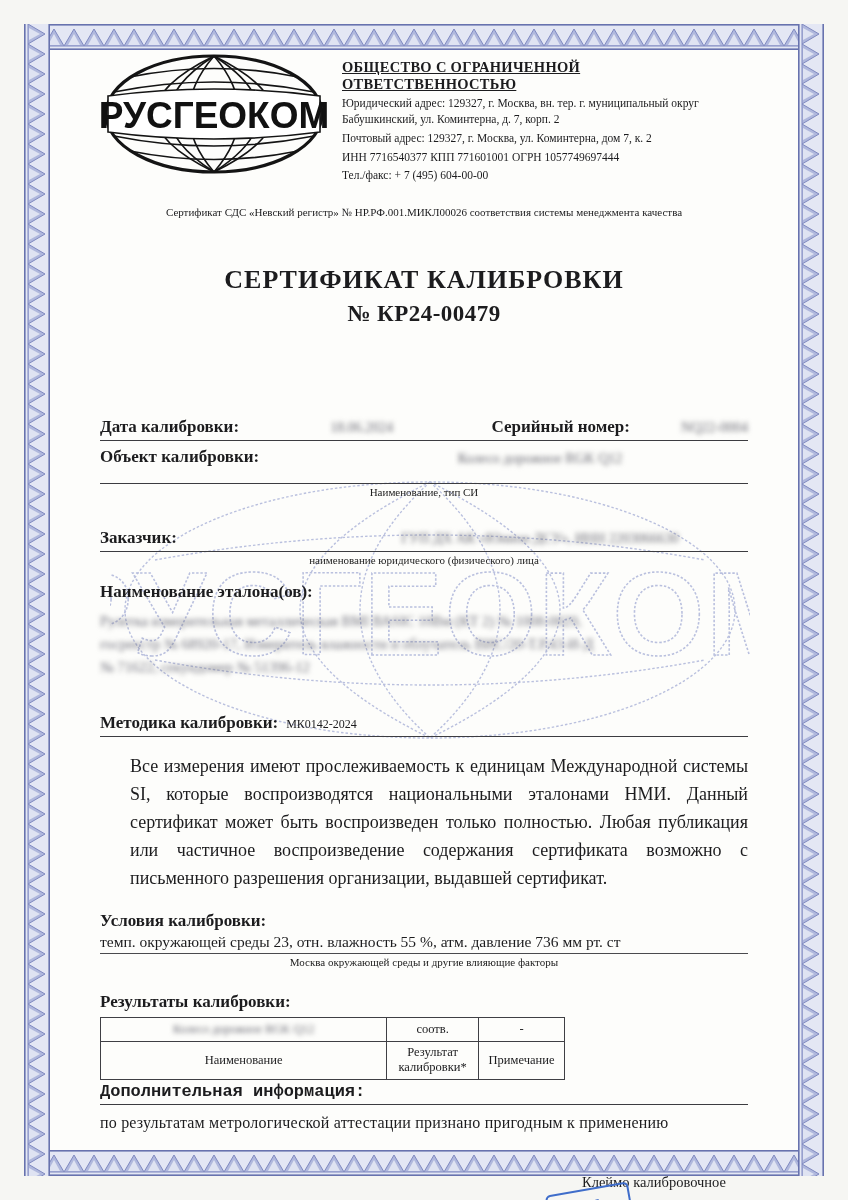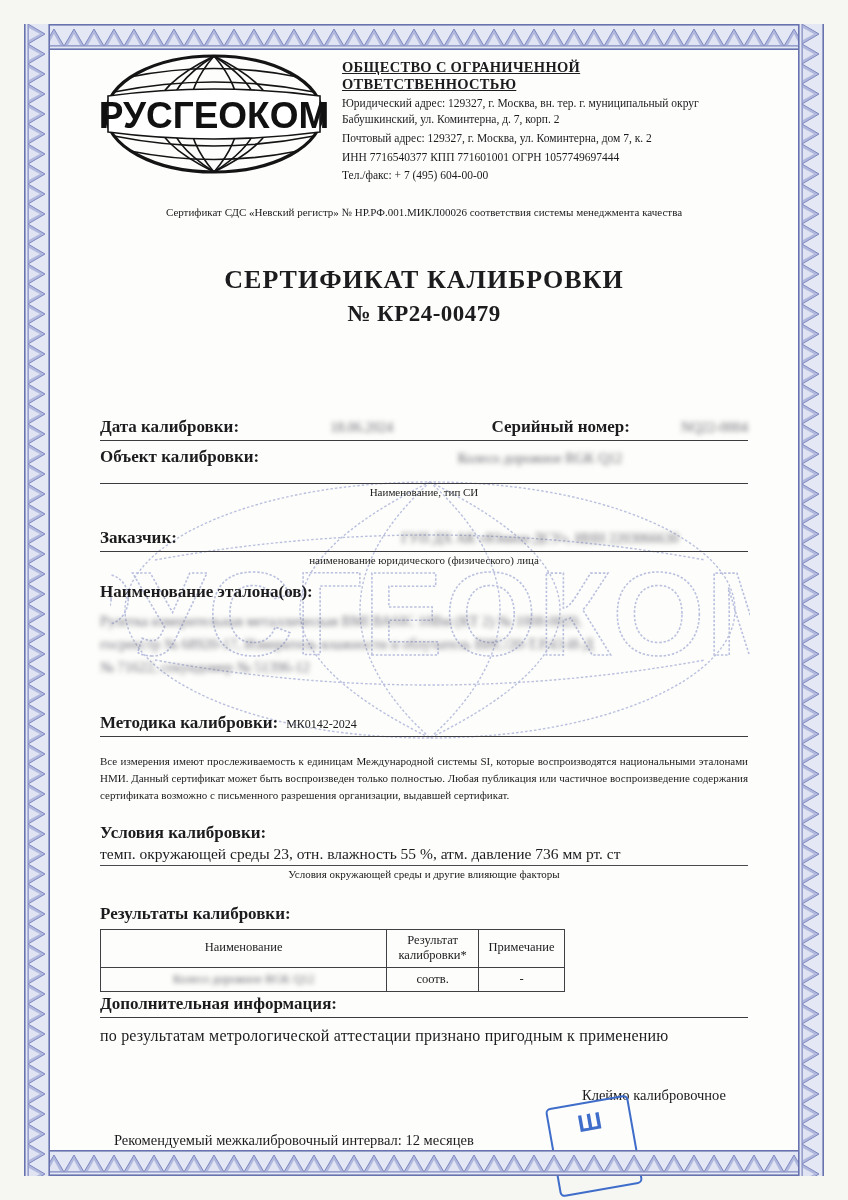--- a/index.html
+++ b/index.html
@@ -37,31 +37,31 @@
   .rowA { display:flex; align-items:baseline; padding-bottom:3px;gap:40px; }
   .rowB { display:flex; align-items:flex-end; padding-bottom:16px; margin-top:6px; }
   .blur-val { filter:blur(2.6px); color:#6a6a72; font-size:14px; white-space:nowrap; }
   .caption { text-align:center; font-size:11px; margin-top:2px; color:#222; }
   .cust-row { display:flex; align-items:baseline; padding-bottom:3px; margin-top:30px; }
   .etalon { margin-top:16px; }
   .etalon-lines { margin-top:8px; font-size:14.5px; line-height:1.6; }
   .etalon-lines div { filter:blur(2.8px); color:#70707a; text-align:justify; }
   .method-row { display:flex; align-items:baseline; margin-top:34px; padding-bottom:3px; }
   .method-val { font-size:12px; margin-left:8px; }
-  .body-par { margin-top:16px; font-size:11px; line-height:1.55; text-align:justify; }
+  .body-par { margin-top:16px; font-size:18px; line-height:1.55; text-align:justify;margin-left:30px; }
   .cond { margin-top:18px; }
   .cond-val { font-size:15.5px; margin-top:2px; padding-bottom:2px; border-bottom:1.5px solid #4a4a4e; }
   .results { margin-top:24px; }
   table.res { border-collapse:collapse; margin-top:5px; width:465px; }
   table.res th, table.res td { border:1.6px solid #3f3f44; text-align:center; font-weight:normal; }
   table.res th { font-size:12.5px; padding:3px 4px; line-height:1.25; }
   table.res td { font-size:12.5px; padding:4px 4px; }
   .col-name { width:287px; } .col-res { width:92px; } .col-note { width:86px; }
   .footnote { margin-top:14px; font-size:13px; line-height:1.45; padding-bottom:4px; border-bottom:1.6px solid #3c3c40; }
-  .addinfo-lbl { font-size:17px; font-weight:bold; padding:2px 0 3px 0; border-bottom:1.8px solid #3c3c40; }
+  .addinfo-lbl { font-size:17px; font-weight:bold; padding:2px 0 3px 0; border-bottom:1.8px solid #3c3c40;font-family:Liberation Mono, monospace; }
   .addinfo-val { font-size:16px; margin-top:9px; letter-spacing:.2px; }
   .footer { position:relative; margin-top:42px; height:150px; font-size:14.5px; }
   .interval { position:absolute; left:14px; top:0;margin-top:45px; }
   .stamp-caption { position:absolute; left:482px; top:0; }
   .stamp { position:absolute; left:452px; top:14px; width:84px; height:90px;
            border:2.6px solid #3f6dca; border-radius:5px; transform:rotate(-10deg);
            color:#3f6dca; font-family:"Liberation Sans", sans-serif; font-weight:bold;
            text-align:center; line-height:1.05; padding-top:6px; background:rgba(255,255,255,.0); }
   .stamp .s1 { font-size:24px; }
 </style>
@@ -215,37 +215,37 @@
       <div class="method-row rule">
         <span class="lbl">Методика калибровки:</span>
         <span class="method-val">МК0142-2024</span>
       </div>
 
       <div class="body-par">Все измерения имеют прослеживаемость к единицам Международной системы SI, которые воспроизводятся национальными эталонами НМИ. Данный сертификат может быть воспроизведен только полностью. Любая публикация или частичное воспроизведение содержания сертификата возможно с письменного разрешения организации, выдавшей сертификат.</div>
 
       <div class="cond">
         <div class="lbl">Условия калибровки:</div>
         <div class="cond-val">темп. окружающей среды 23, отн. влажность 55 %, атм. давление 736 мм рт. ст</div>
-        <div class="caption">Условия окружающей среды и другие влияющие факторы</div>
+        <div class="caption">Москва окружающей среды и другие влияющие факторы</div>
       </div>
 
       <div class="results">
         <div class="lbl">Результаты калибровки:</div>
         <table class="res">
           <tbody>
               <tr>
+            <td><span class="blur-val" style="font-size:12px;">Колесо дорожное RGK Q12</span></td>
+            <td>соотв.</td>
+            <td>-</td>
+          </tr>
+          <tr>
             <th class="col-name">Наименование</th>
             <th class="col-res">Результат калибровки*</th>
             <th class="col-note">Примечание</th>
           </tr>
-          <tr>
-            <td><span class="blur-val" style="font-size:12px;">Колесо дорожное RGK Q12</span></td>
-            <td>соотв.</td>
-            <td>-</td>
-          </tr>
         </tbody>
           </table>
       </div>
 
       <div>
         <div class="addinfo-lbl">Дополнительная информация:</div>
         <div class="addinfo-val">по результатам метрологической аттестации признано пригодным к применению</div>
       </div>
 
       <div class="footer">

